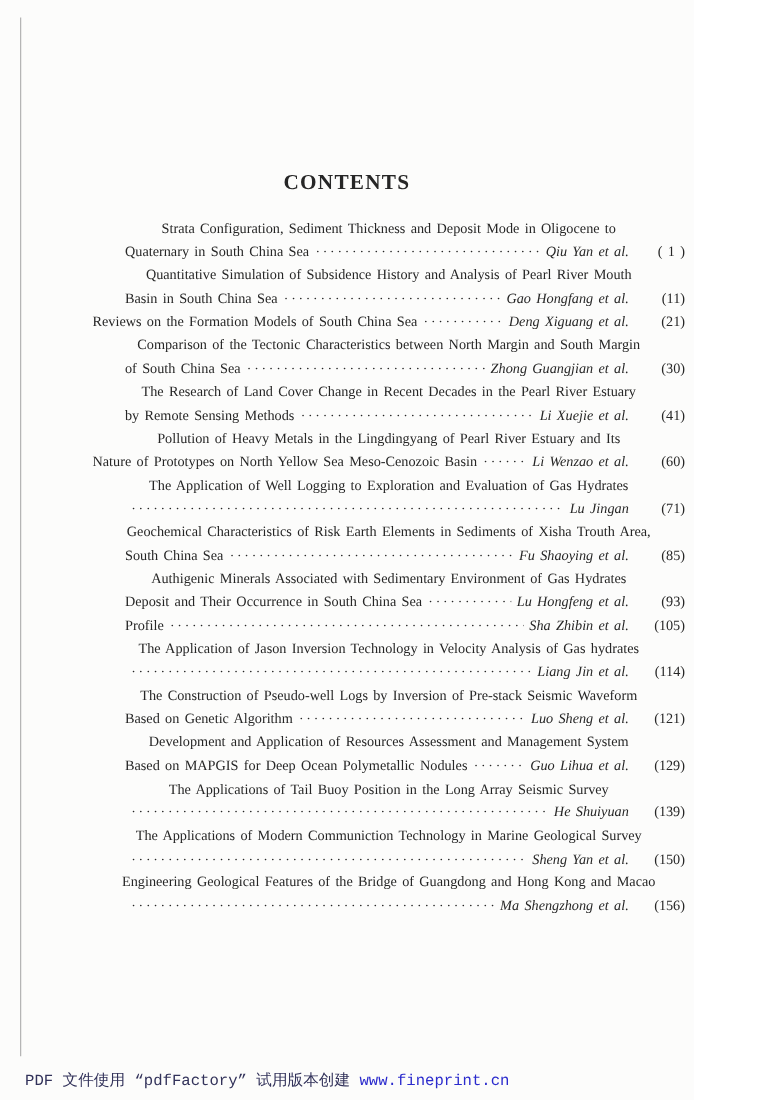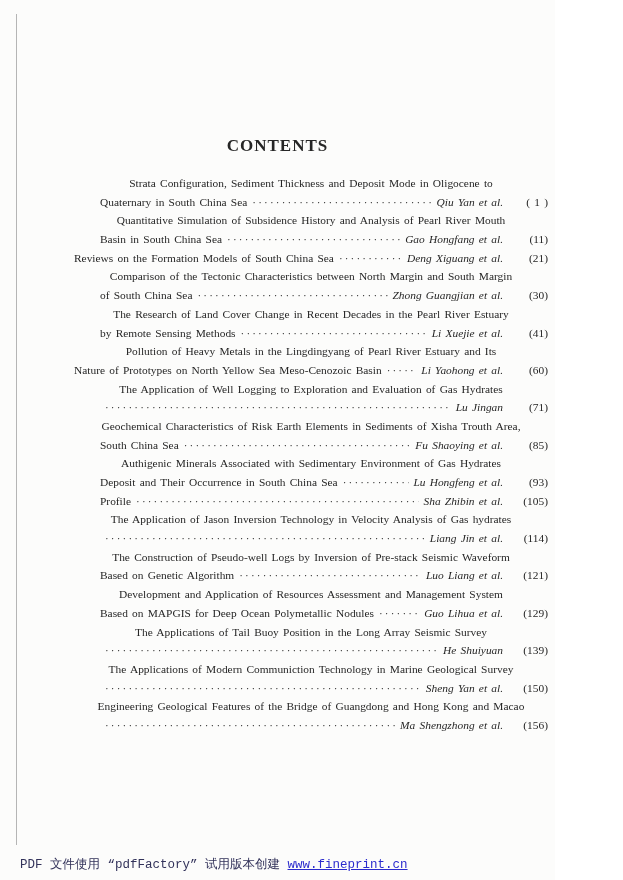--- a/index.html
+++ b/index.html
@@ -72,21 +72,20 @@
   .footer {
     position: absolute;
     left: 20px; bottom: 7px;
     font-family: "Liberation Mono", "DejaVu Sans Mono", monospace;
     font-size: 12.5px;
     color: var(--footer-ink, #32325a);
     white-space: nowrap;
   }
   .footer a {
     color: var(--link, #2b2bcd);
-    text-decoration: underline;
     cursor: pointer;
   }
 </style>
 </head>
 <body>
 
 <div class="sheet">
 
   <div class="edge-line"></div>
 
@@ -139,21 +138,21 @@
     <span class="author">Li Xuejie et al.</span>
     <span class="pg">(41)</span>
   </div>
       <div class="toc-line">
     <span class="t">Pollution of Heavy Metals in the Lingdingyang of Pearl River Estuary and Its</span>
 
   </div>
       <div class="toc-line">
     <span class="t">Nature of Prototypes on North Yellow Sea Meso-Cenozoic Basin</span>
     <span class="leader"></span>
-    <span class="author">Li Yaohong et al.</span>
+    <span class="author">Li Wenzao et al.</span>
     <span class="pg">(60)</span>
   </div>
       <div class="toc-line">
     <span class="t">The Application of Well Logging to Exploration and Evaluation of Gas Hydrates</span>
 
   </div>
       <div class="toc-line indent">
     <span class="t"></span>
     <span class="leader"></span>
     <span class="author">Lu Jingan</span>
@@ -195,21 +194,21 @@
     <span class="author">Liang Jin et al.</span>
     <span class="pg">(114)</span>
   </div>
       <div class="toc-line">
     <span class="t">The Construction of Pseudo-well Logs by Inversion of Pre-stack Seismic Waveform</span>
 
   </div>
       <div class="toc-line indent">
     <span class="t">Based on Genetic Algorithm</span>
     <span class="leader"></span>
-    <span class="author">Luo Liang et al.</span>
+    <span class="author">Luo Sheng et al.</span>
     <span class="pg">(121)</span>
   </div>
       <div class="toc-line">
     <span class="t">Development and Application of Resources Assessment and Management System</span>
 
   </div>
       <div class="toc-line indent">
     <span class="t">Based on MAPGIS for Deep Ocean Polymetallic Nodules</span>
     <span class="leader"></span>
     <span class="author">Guo Lihua et al.</span>

